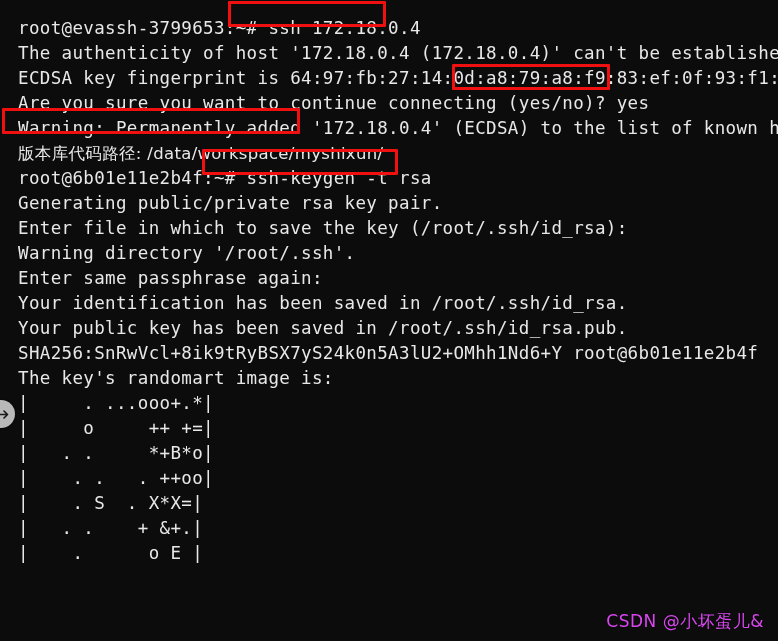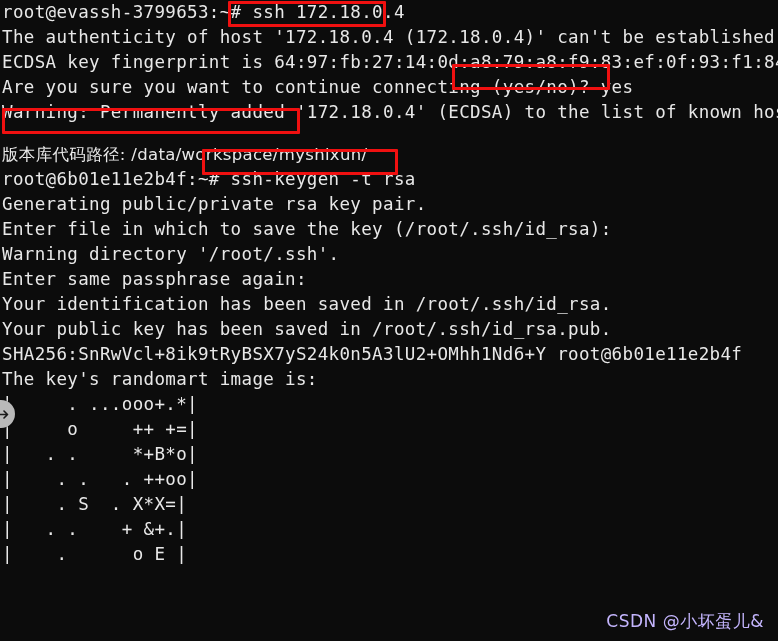--- a/index.html
+++ b/index.html
@@ -15,37 +15,36 @@
     background: #0c0c0c;
     overflow: hidden;
     font-family: "DejaVu Sans Mono", "Liberation Mono", monospace;
   }
   #terminal {
     position: absolute;
     left: 0;
     top: 0;
     width: 778px;
     height: 641px;
-    padding: 0;
+    padding: 16px;
     box-sizing: border-box;
   }
   .line {
     position: relative;
     height: 25px;
     line-height: 25px;
     font-size: 17.5px;
     letter-spacing: 0.02em;
     white-space: pre;
     color: #e8e8e8;
     padding-left: 2px;
   }
   .line.cjk {
     font-family: "DejaVu Sans", "Liberation Sans", sans-serif;
     font-size: 16.5px;
-    margin-top: 17px;
   }
   .txt { display: inline; }
 
   
   .annot {
     position: absolute;
     border: 3px solid #f01010;
     box-sizing: border-box;
     pointer-events: none;
     border-radius: 1px;
@@ -65,21 +64,21 @@
     justify-content: center;
     box-shadow: 0 0 2px rgba(0,0,0,.6);
   }
   #side-toggle svg { display:block; margin-left: 7px; }
 
   
   #watermark {
     position: absolute;
     right: 14px;
     bottom: 8px;
-    color: #c4b5fd;
+    color: #d946ef;
     font-size: 17px;
     font-family: "DejaVu Sans", "Liberation Sans", sans-serif;
     letter-spacing: 0.5px;
     white-space: pre;
   }
 </style>
 </head>
 <body>
 
 <div id="screen">

